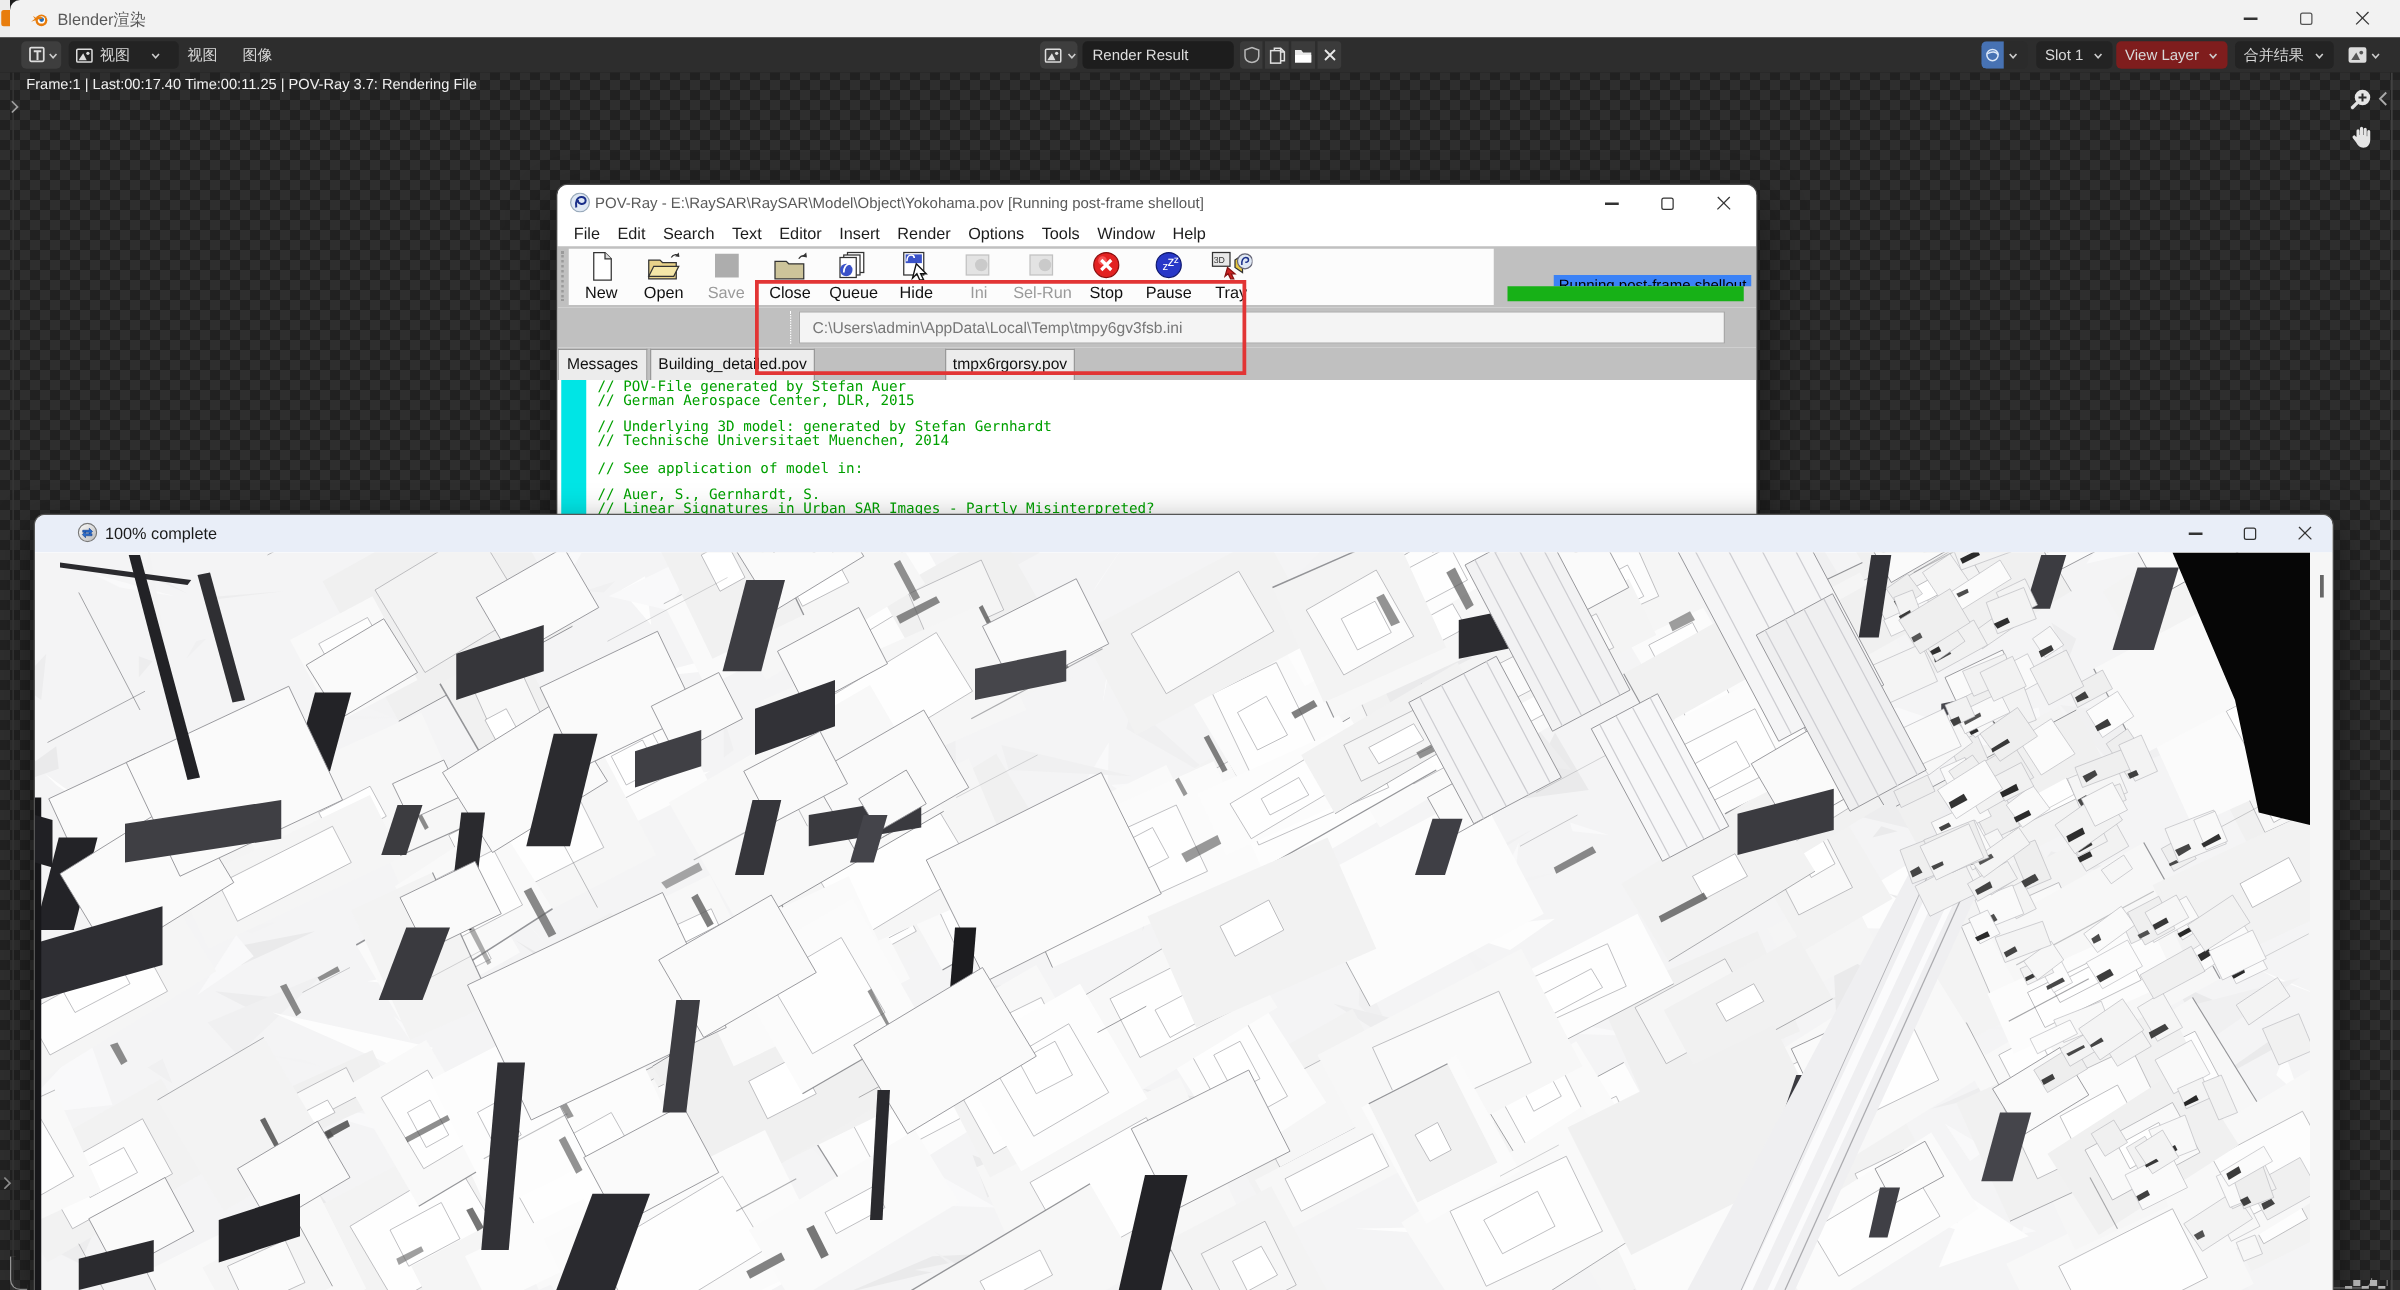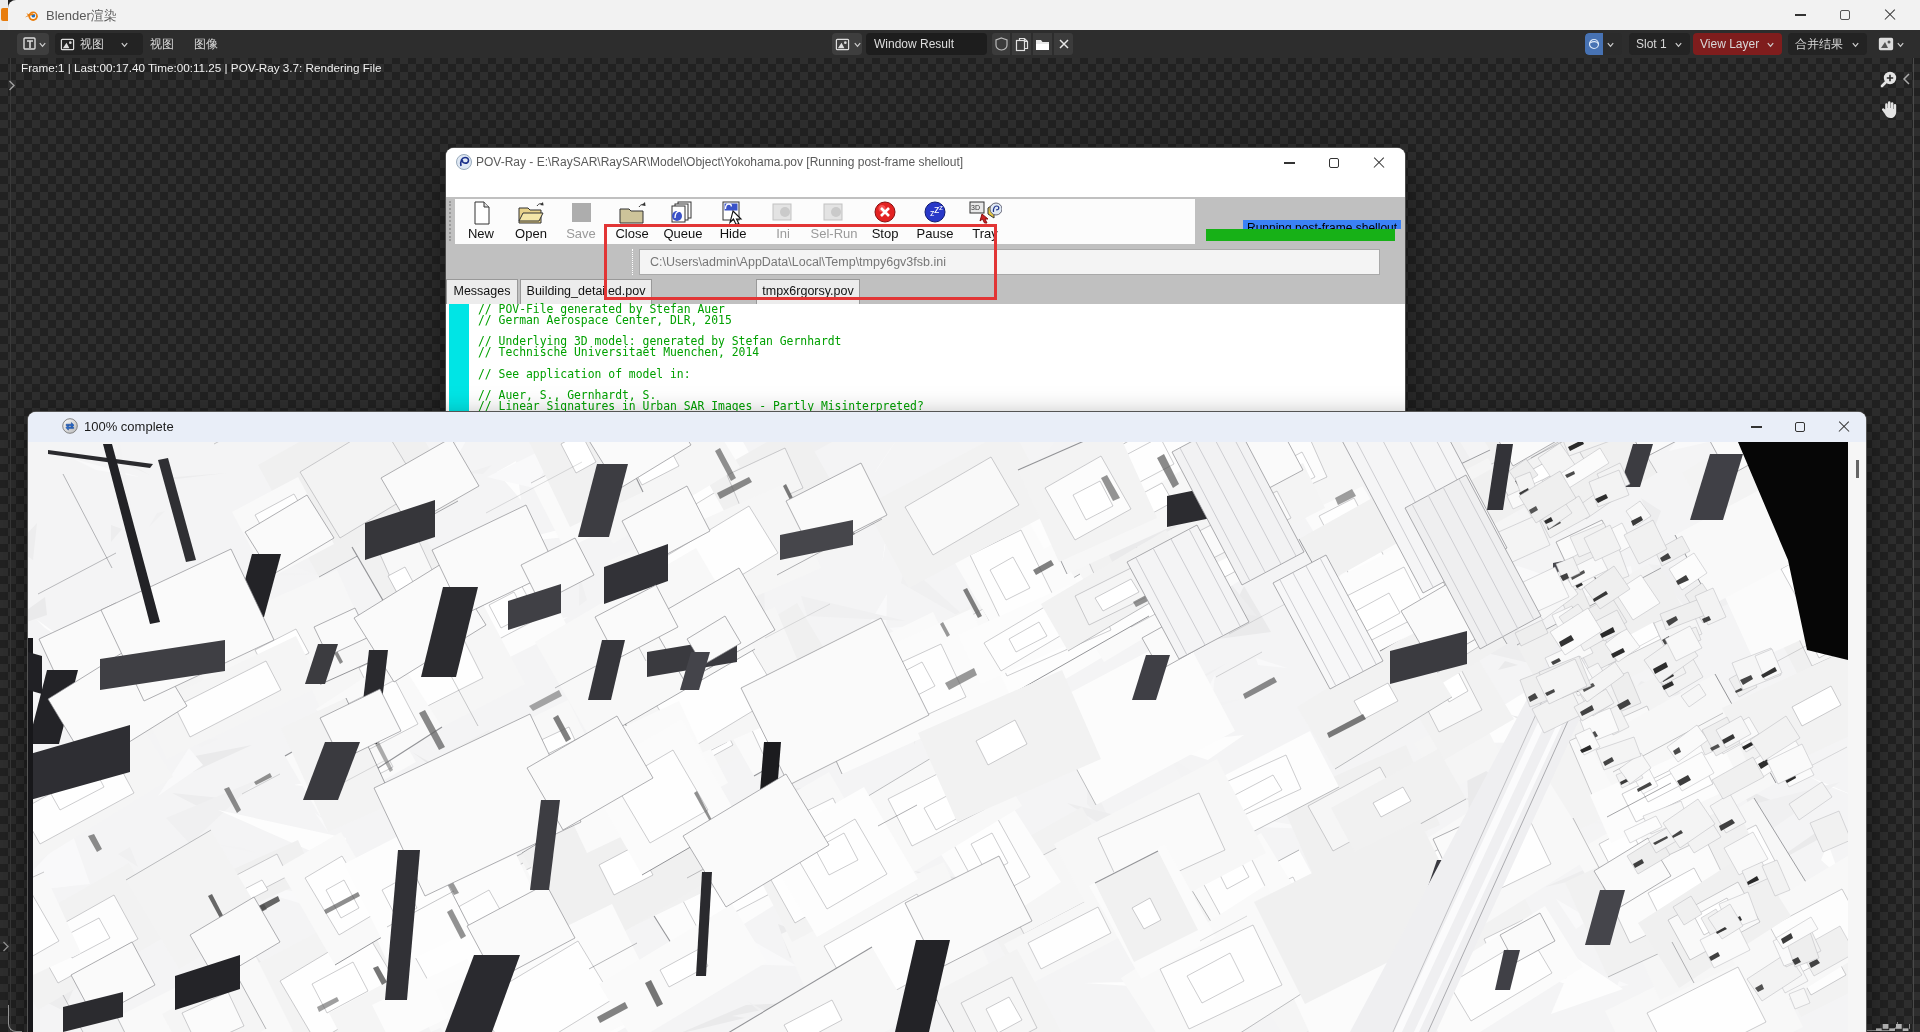--- a/index.html
+++ b/index.html
@@ -127,21 +127,21 @@
       <div class="btool" style="position:static; width:30px; padding-left:3px;">
         <svg width="15" height="15" viewBox="0 0 16 16">
             <rect x="1.5" y="2.5" width="13" height="11" rx="1" fill="none" stroke="#ddd" stroke-width="1.3"></rect>
             <path d="M3 12 L7 6 L10 12 Z" fill="#ddd"></path>
             <circle cx="11" cy="6" r="1.4" fill="#ddd"></circle>
           </svg>
         <svg width="9" height="9" viewBox="0 0 10 10" style="margin-left:3px;">
             <path d="M2 3.5 L5 7 L8 3.5" stroke="#ccc" stroke-width="1.4" fill="none"></path>
           </svg>
       </div>
-      <div style="background:#1d1d1d; border-radius:4px; height:22px; line-height:22px; padding:0 8px; width:121px; color:#dedede; margin-left:2px;">Window Result</div>
+      <div style="background:#1d1d1d; border-radius:4px; height:22px; line-height:22px; padding:0 8px; width:121px; color:#dedede; margin-left:2px;">Render Result</div>
       <div style="display:flex; gap:2px; margin-left:3px;">
         <span style="width:18px;height:22px;background:#3b3b3b;border-radius:3px 0 0 3px;display:flex;align-items:center;justify-content:center;">
             <svg width="13" height="14" viewBox="0 0 13 14">
               <path d="M6.5 1 L12 3 V8 C12 11 9.5 12.6 6.5 13 C3.5 12.6 1 11 1 8 V3 Z" fill="none" stroke="#b8b8b8" stroke-width="1.2"></path>
             </svg>
           </span>
         <span style="width:19px;height:22px;background:#3b3b3b;display:flex;align-items:center;justify-content:center;">
             <svg width="14" height="15" viewBox="0 0 14 15">
               <rect x="1.5" y="3.5" width="8" height="10" fill="#3b3b3b" stroke="#e0e0e0" stroke-width="1.2"></rect>
               <path d="M4.5 3.5 V1.5 H9.5 L12.5 4.5 V11.5 H9.5 M9.5 1.5 V4.5 H12.5" fill="none" stroke="#e0e0e0" stroke-width="1.2"></path>
@@ -211,20 +211,33 @@
           <circle cx="8" cy="8" r="7.5" fill="#dfe8f4" stroke="#9ab"></circle>
           <path d="M5 12 C4 7 6 3.5 9 3.5 C11.5 3.5 12.5 5 12.5 6.5 C12.5 8.5 10.5 9.5 8.5 9 C7 8.6 6 7.5 6.5 6" fill="none" stroke="#1a2f8a" stroke-width="1.6"></path>
         </svg>
       <div class="tt">POV-Ray - E:\RaySAR\RaySAR\Model\Object\Yokohama.pov [Running post-frame shellout]</div>
       <div id="bl-btns" style="right:20px; gap:34px;">
         <div class="winbtn-line"></div>
         <div class="winbtn-box"></div>
         <div class="winbtn-x"></div>
       </div>
     </div>
+    <div id="pov-menu">
+        <span style="margin-left:13px; margin-right:7px;">File</span>
+        <span>Edit</span>
+        <span>Search</span>
+        <span>Text</span>
+        <span>Editor</span>
+        <span>Insert</span>
+        <span>Render</span>
+        <span>Options</span>
+        <span>Tools</span>
+        <span>Window</span>
+        <span>Help</span>
+      </div>
     <div id="pov-toolbar">
       <div class="white"></div>
       <div style="position:absolute; left:3px; top:4px; width:1px; height:40px; border-left:2px dotted #9a9a9a;"></div>
       <div class="ticon" style="left:10px;"><svg width="26" height="26" viewBox="0 0 26 26">
             <path d="M7 2 h9 l5 5 v17 h-14 z" fill="#fff" stroke="#333"></path>
             <path d="M16 2 v5 h5" fill="#ddd" stroke="#333"></path>
           </svg><div class="lbl" style="margin-top:-3px;">New</div></div>
       <div class="ticon" style="left:60px;"><svg width="28" height="26" viewBox="0 0 28 26">
             <path d="M2 8 h9 l2 2 h11 v13 h-22 z" fill="#e8d28a" stroke="#333"></path>
             <path d="M2 21 l4-8 h20 l-4 8 z" fill="#f4e6a8" stroke="#333"></path>

